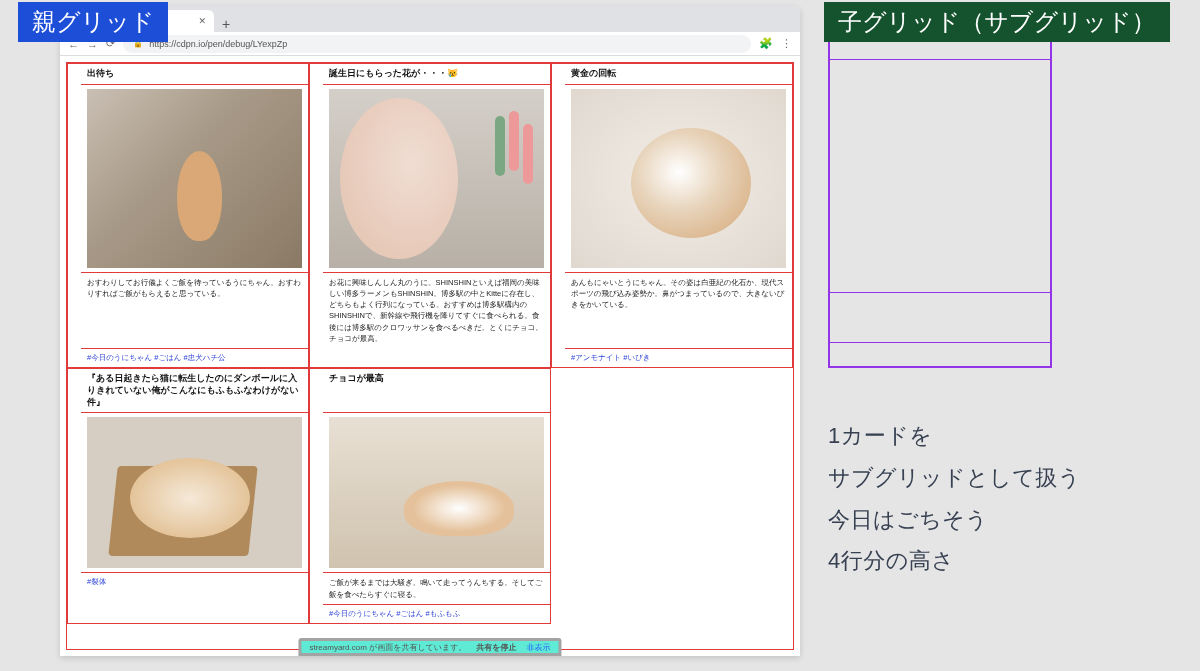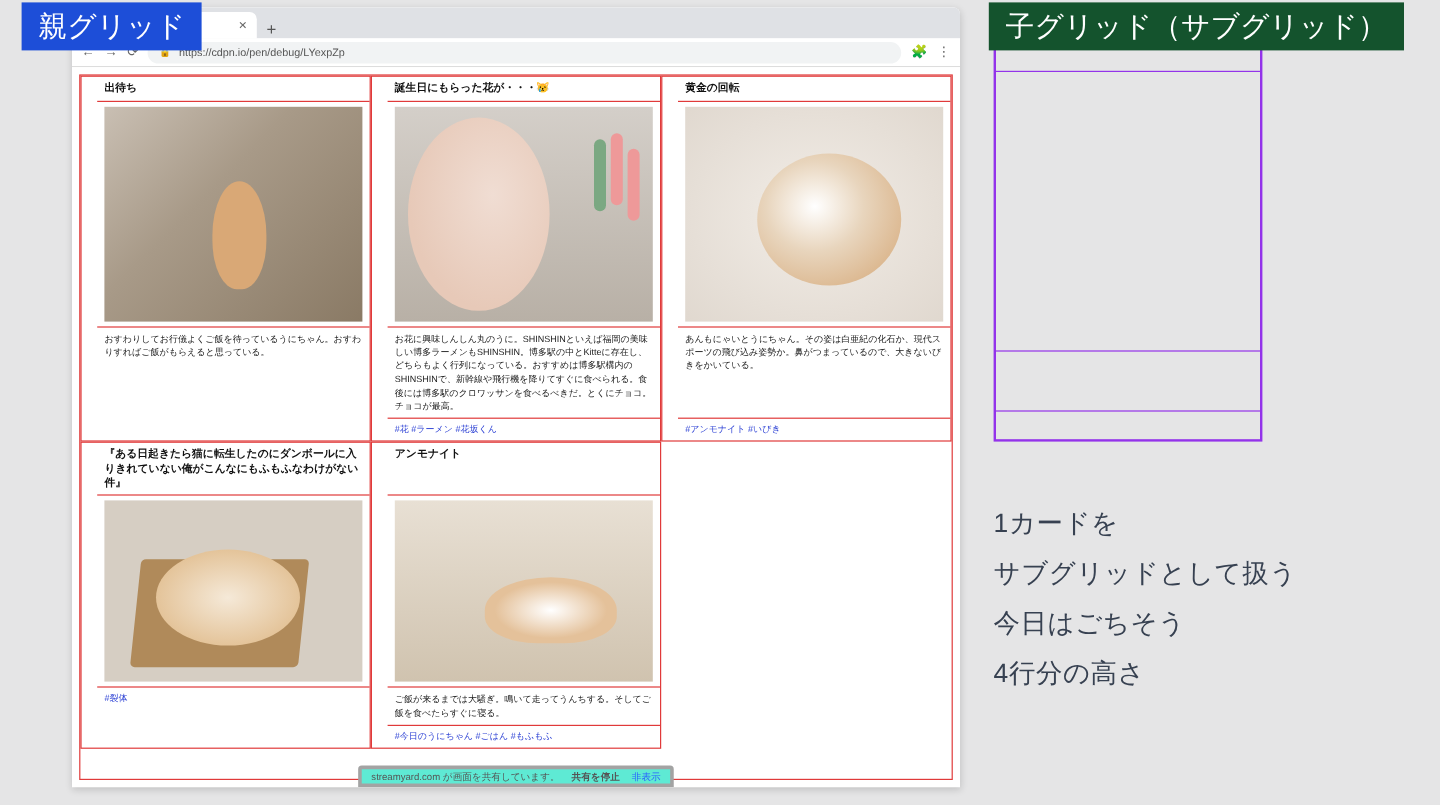--- a/index.html
+++ b/index.html
@@ -205,50 +205,50 @@
 
   <div class="viewport">
     <div class="parent-grid">
 
       <div class="card">
         <div class="c-title">出待ち</div>
         <div class="c-image">
             <div class="img cat1"></div>
           </div>
         <div class="c-desc">おすわりしてお行儀よくご飯を待っているうにちゃん。おすわりすればご飯がもらえると思っている。</div>
+        <div class="c-tags">#今日のうにちゃん #ごはん #忠犬ハチ公</div>
       </div>
 
       <div class="card">
         <div class="c-title">誕生日にもらった花が・・・😿</div>
         <div class="c-image">
             <div class="img cat2"></div>
           </div>
         <div class="c-desc">お花に興味しんしん丸のうに。SHINSHINといえば福岡の美味しい博多ラーメンもSHINSHIN。博多駅の中とKitteに存在し、どちらもよく行列になっている。おすすめは博多駅構内のSHINSHINで、新幹線や飛行機を降りてすぐに食べられる。食後には博多駅のクロワッサンを食べるべきだ。とくにチョコ。チョコが最高。</div>
-        <div class="c-tags">#花 #ラーメン #花坂くん</div>
       </div>
 
       <div class="card">
         <div class="c-title">黄金の回転</div>
         <div class="c-image">
             <div class="img cat3"></div>
           </div>
         <div class="c-desc">あんもにゃいとうにちゃん。その姿は白亜紀の化石か、現代スポーツの飛び込み姿勢か。鼻がつまっているので、大きないびきをかいている。</div>
         <div class="c-tags">#アンモナイト #いびき</div>
       </div>
 
       <div class="card row2">
         <div class="c-title">『ある日起きたら猫に転生したのにダンボールに入りきれていない俺がこんなにもふもふなわけがない件』</div>
         <div class="c-image">
             <div class="img cat4"></div>
           </div>
         <div class="c-tags">#裂体</div>
       </div>
 
       <div class="card row2">
-        <div class="c-title">アンモナイト</div>
+        <div class="c-title">チョコが最高</div>
         <div class="c-image">
             <div class="img cat5"></div>
           </div>
         <div class="c-desc">ご飯が来るまでは大騒ぎ。鳴いて走ってうんちする。そしてご飯を食べたらすぐに寝る。</div>
         <div class="c-tags">#今日のうにちゃん #ごはん #もふもふ</div>
       </div>
 
     </div>
   </div>
 

